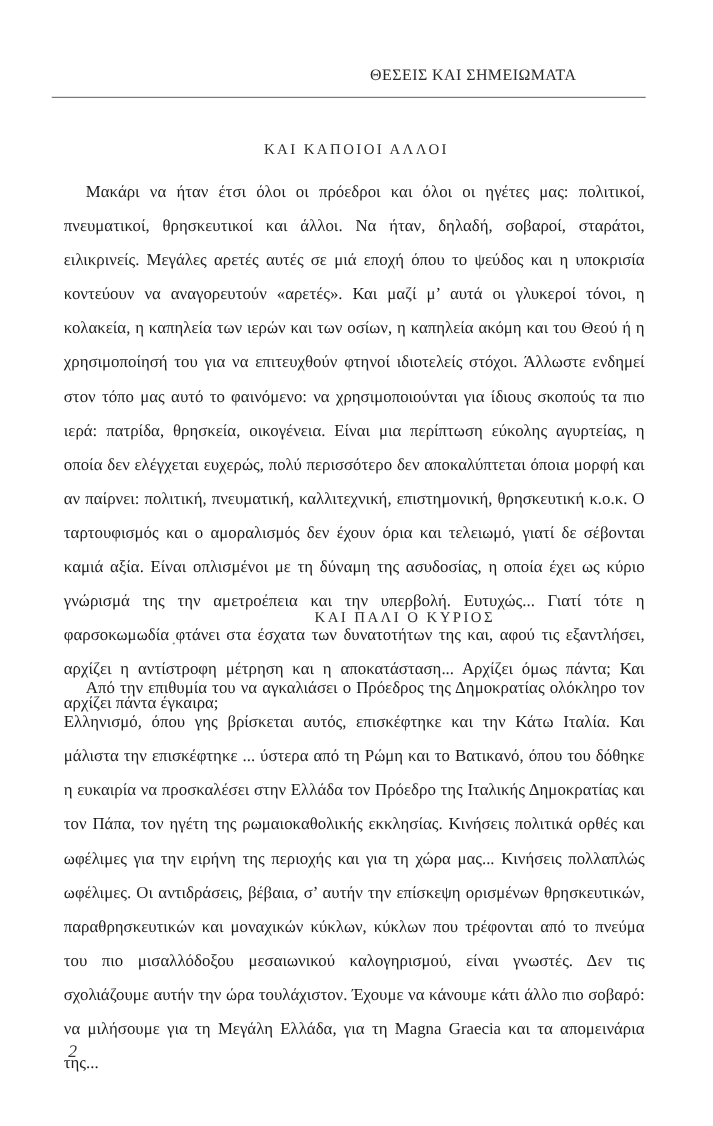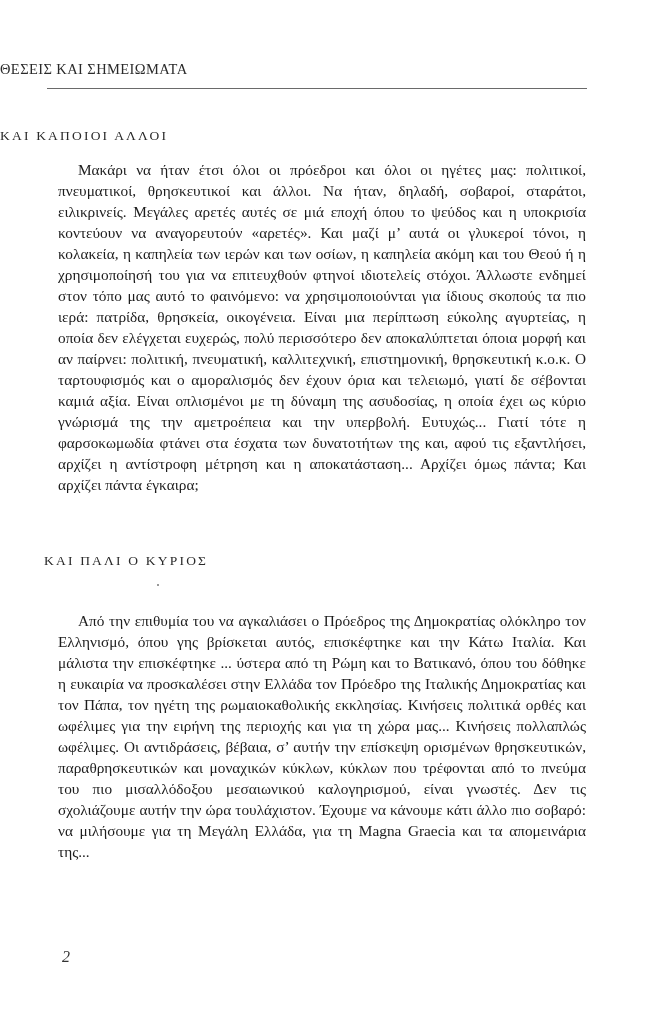--- a/index.html
+++ b/index.html
@@ -1,27 +1,27 @@
 <!DOCTYPE html>
 <html><head>
 <meta charset="utf-8">
 <style>
   html, body { margin: 0; padding: 0; background: #ffffff; }
   body { width: 648px; height: 1024px; position: relative; overflow: hidden;
          font-family: "Liberation Serif", "DejaVu Serif", serif; color: #1c1c1c; }
-  .running-head { position: absolute; top: 61px; left: 0; width: 524px; text-align: left;
+  .running-head { position: absolute; top: 61px; left: 0; width: 524px; text-align: right;
          font-size: 14.5px; letter-spacing: 0.4px; color: #2a2a2a; }
   .rule { position: absolute; top: 88px; left: 47px; width: 540px; height: 0;
          border-top: 1.3px solid #6a6a6a; }
-  .section-title { position: absolute; left: 0; width: 648px; text-align: left;
+  .section-title { position: absolute; left: 0; width: 648px; text-align: center;
          font-size: 13.5px; letter-spacing: 2.2px; color: #2a2a2a; }
   .t1 { top: 128px; }
   .t2 { top: 553px; padding-left: 44px; }
   .body-text { position: absolute; left: 58px; width: 528px; font-size: 15.3px;
-         line-height: 21px; text-align: justify; }
+         line-height: 31px; text-align: justify; }
   .body-text p { margin: 0; text-indent: 20px; }
   .b1 { top: 159px; }
   .b2 { top: 610px; }
   .dot { position: absolute; top: 584px; left: 157px; width: 2px; height: 2px; background: #777; border-radius: 1px; }
   .page-number { position: absolute; top: 948px; left: 62px; font-size: 16px; font-style: italic; color: #333; }
 </style>
 </head>
 <body>
 
 <div class="running-head">ΘΕΣΕΙΣ ΚΑΙ ΣΗΜΕΙΩΜΑΤΑ</div>

